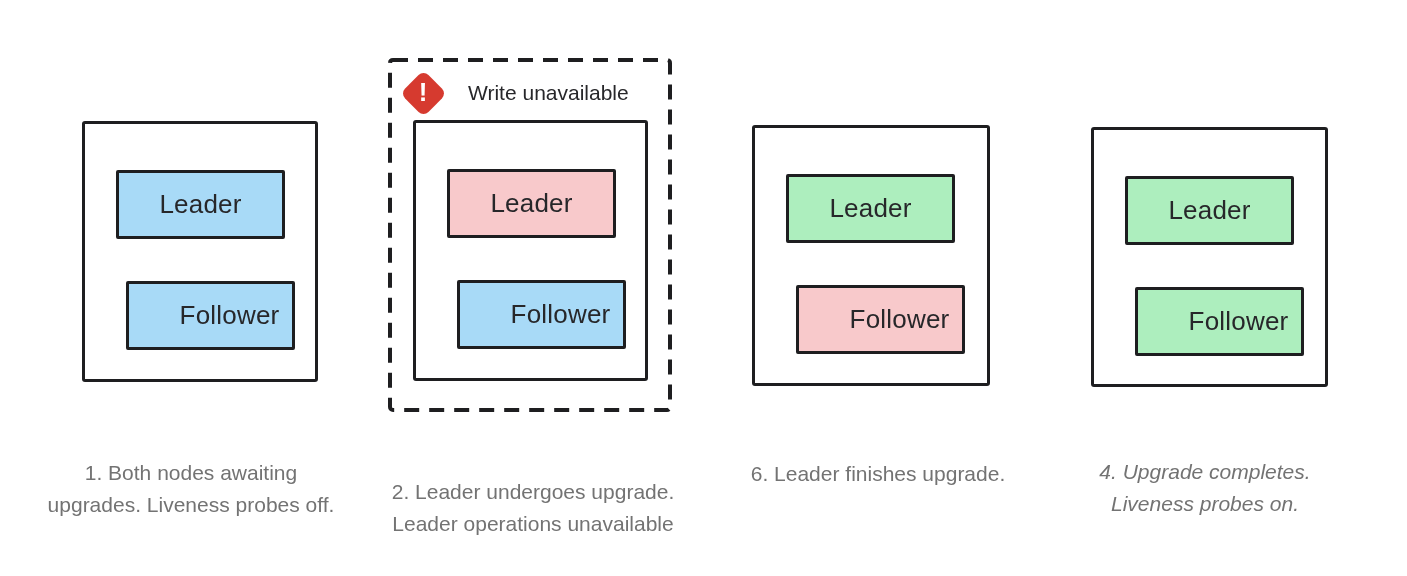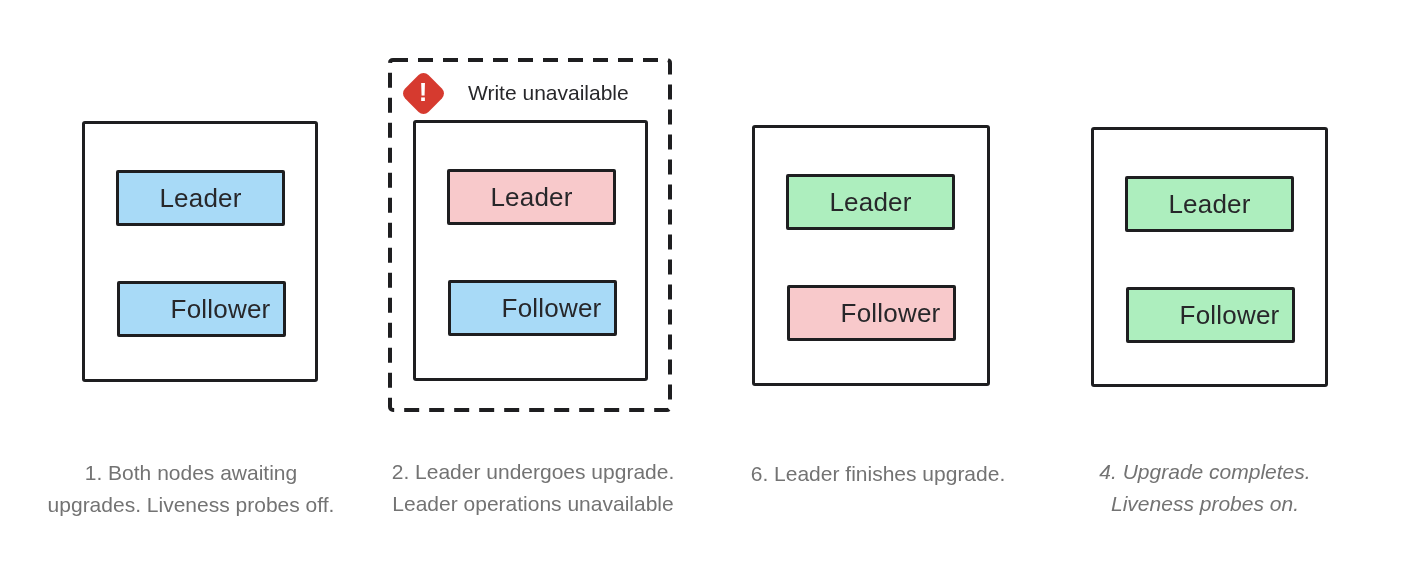--- a/index.html
+++ b/index.html
@@ -15,36 +15,36 @@
   }
   .frame {
     position: absolute;
     background: #ffffff;
     border: 3px solid #1e1e20;
     border-radius: 3px;
   }
   .node {
     position: absolute;
     width: 169px;
-    height: 56px;
+    height: 69px;
     border: 3px solid #1e1e20;
     border-radius: 2px;
     display: flex;
     align-items: center;
     justify-content: center;
     font-size: 26px;
     font-weight: 500;
     letter-spacing: 0.2px;
   }
   .frame-1 { left: 82px;  top: 121px; width: 236px; height: 261px; }
   .frame-2 { left: 413px; top: 120px; width: 235px; height: 261px; }
   .frame-3 { left: 752px; top: 125px; width: 238px; height: 261px; }
   .frame-4 { left: 1091px; top: 127px; width: 237px; height: 260px; }
   .node-leader   { left: 31px; top: 46px; }
-  .node-follower { left: 32px; top: 157px; padding-left: 38px; }
+  .node-follower { left: 41px; top: 157px; padding-left: 38px; }
   .dashed-region {
     position: absolute;
     left: 388px; top: 58px;
     width: 284px; height: 354px;
   }
   .warn-row {
     position: absolute;
     left: 400px; top: 70px;
     height: 46px;
     display: flex;
@@ -84,21 +84,21 @@
   .caption {
     position: absolute;
     width: 340px;
     text-align: center;
     font-size: 21px;
     font-weight: 500;
     line-height: 32px;
     color: #737373;
   }
   .caption-1 { left: 21px;   top: 457px; }
-  .caption-2 { left: 363px;  top: 456px; }
+  .caption-2 { left: 363px;  top: 476px; }
   .caption-3 { left: 708px;  top: 458px; }
   .caption-4 { left: 1035px; top: 456px; font-style: italic; }
   .caption-line { display: block; }
 </style>
 </head>
 <body>
 
 <div class="canvas">
 
   <div class="frame frame-1">

